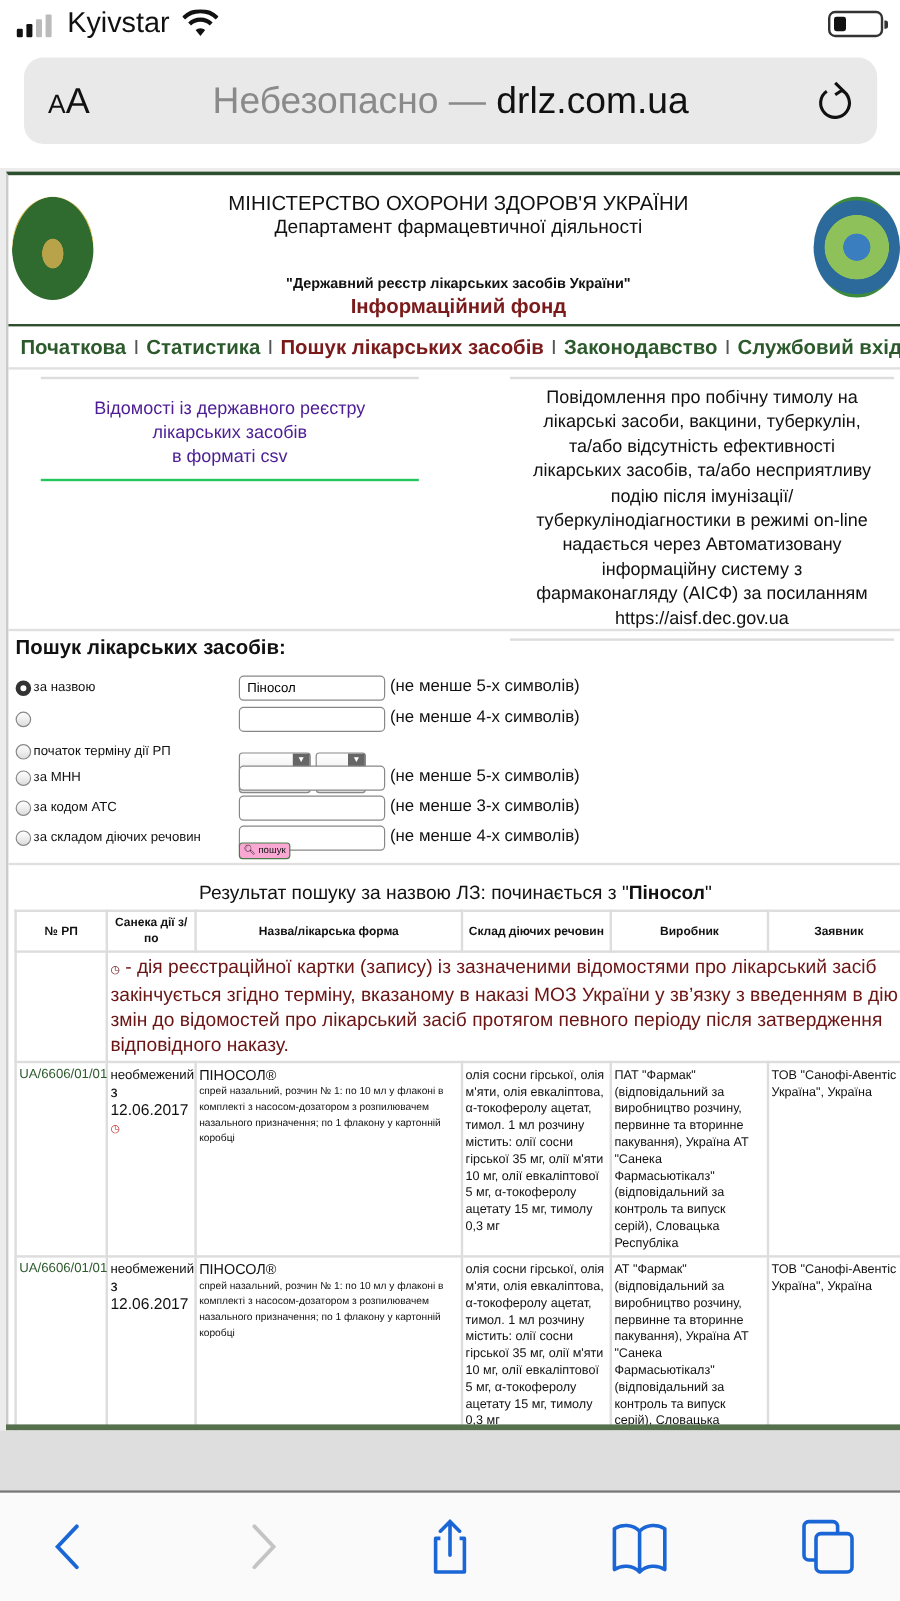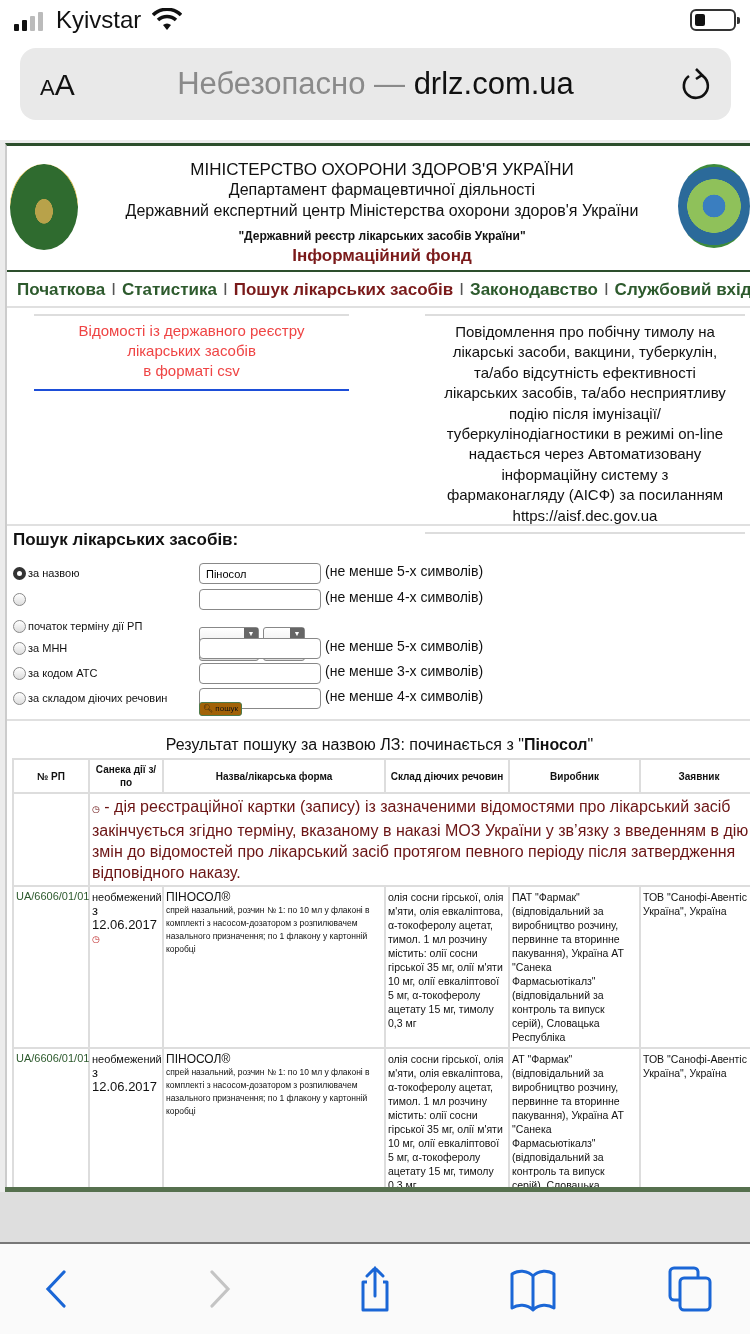--- a/index.html
+++ b/index.html
@@ -40,34 +40,34 @@
   .hdr3 { top: 56px; font-size: 16px; }
   .hdr4 { top: 83px; font-size: 12px; font-weight: bold; }
   .hdr5 { top: 100px; font-size: 17px; font-weight: bold; color: #7a1a1a; }
   .hdr-rule { position: absolute; left: 0; width: 745px; top: 124px; height: 2px; background: #2d4f2d; }
 
   .nav { position: absolute; left: 10px; top: 134px; white-space: nowrap; font-size: 17px; font-weight: bold; color: #2d5a2d; }
   .nav .sep { color: #555; font-weight: normal; margin: 0 6px; }
   .nav .active { color: #7a1a1a; }
   .nav-rule { position: absolute; left: 0; width: 745px; top: 160px; height: 2px; background: #e0e0e0; }
 
-  .csv-box { position: absolute; left: 27px; top: 168px; width: 315px; text-align: center; font-size: 15px; line-height: 20px; color: #ef4444; padding-top: 5px; border-top: 2px solid #ddd; border-bottom: 2px solid #1d4ed8; padding-bottom: 8px; }
+  .csv-box { position: absolute; left: 27px; top: 168px; width: 315px; text-align: center; font-size: 15px; line-height: 20px; color: #4c1d95; padding-top: 15px; border-top: 2px solid #ddd; border-bottom: 2px solid #22c55e; padding-bottom: 8px; }
   .aisf-box { position: absolute; left: 418px; top: 168px; width: 320px; text-align: center; font-size: 15px; line-height: 20.4px; color: #111; padding-top: 6px; border-top: 2px solid #ddd; border-bottom: 2px solid #ddd; padding-bottom: 6px; }
 
   .search-title { position: absolute; left: 6px; top: 384px; font-size: 17px; font-weight: bold; }
   .search-rule-top { position: absolute; left: 0; top: 378px; width: 745px; height: 2px; background: #e0e0e0; }
   .row { position: absolute; left: 6px; width: 730px; height: 26px; margin-top: 11px; }
   .radio { position: absolute; left: 0; top: 4px; width: 13px; height: 13px; border-radius: 50%; border: 1px solid #888; background: linear-gradient(#fff, #ddd); }
   .radio.on { border: 4px solid #333; background: #fff; }
   .rlabel { position: absolute; left: 15px; top: 4px; font-size: 11px; line-height: 13px; width: 160px; }
   .field { position: absolute; left: 186px; top: 0; width: 122px; height: 21px; border: 1px solid #888; border-radius: 4px; background: #fff; font-size: 11px; padding: 3px 6px; font-family: "Liberation Sans", sans-serif; }
   .hint { position: absolute; left: 312px; top: 0; font-size: 14px; }
   .sel { position: absolute; top: 11px; height: 14px; border: 1px solid #888; border-radius: 3px; background: linear-gradient(#fff,#ddd); font-size: 8px; padding: 16px 3px; }
   .sel .arr { position: absolute; right: 0; top: 0; width: 14px; height: 12px; background: #666; color: #fff; font-size: 7px; text-align: center; line-height: 12px; }
-  .go-btn { position: absolute; left: 192px; top: 556px; width: 43px; height: 14px; border: 1px solid #4c7a4c; border-radius: 3px; background: #a16207; font-size: 8px; text-align: center; line-height: 12px; }
+  .go-btn { position: absolute; left: 192px; top: 556px; width: 43px; height: 14px; border: 1px solid #4c7a4c; border-radius: 3px; background: #f9a8d4; font-size: 8px; text-align: center; line-height: 12px; }
   .search-rule-bot { position: absolute; left: 0; top: 573px; width: 745px; height: 2px; background: #e0e0e0; }
 
   .result-title { position: absolute; left: 0; width: 745px; text-align: center; top: 590px; font-size: 16px; }
   .result-title b { font-weight: bold; }
 
   table.results { position: absolute; left: 5px; top: 612px; width: 745px; border-collapse: collapse; table-layout: fixed; }
   table.results th, table.results td { border: 2px solid #ddd; vertical-align: top; }
   table.results th { font-size: 10px; font-weight: bold; text-align: center; vertical-align: middle; height: 34px; line-height: 13px; padding: 2px; }
   .note { font-size: 16px; line-height: 21px; color: #6b1414; padding: 2px 2px 2px 2px; }
   .note .clk { font-size: 9px; }
@@ -117,21 +117,20 @@
   </svg>
 </div>
 
 <div class="page">
   <div class="frame">
     <div class="logo-left"></div>
     <div class="logo-right"></div>
 
     <div class="hdr hdr1">МІНІСТЕРСТВО ОХОРОНИ ЗДОРОВ'Я УКРАЇНИ</div>
     <div class="hdr hdr2">Департамент фармацевтичної діяльності</div>
-    <div class="hdr hdr3">Державний експертний центр Міністерства охорони здоров'я України</div>
     <div class="hdr hdr4">"Державний реєстр лікарських засобів України"</div>
     <div class="hdr hdr5">Інформаційний фонд</div>
     <div class="hdr-rule"></div>
 
     <div class="nav">
       <span>Початкова</span><span class="sep">I</span><span>Статистика</span><span class="sep">I</span><span class="active">Пошук лікарських засобів</span><span class="sep">I</span><span>Законодавство</span><span class="sep">I</span><span>Службовий вхід</span>
     </div>
     <div class="nav-rule"></div>
 
     <div class="csv-box">

